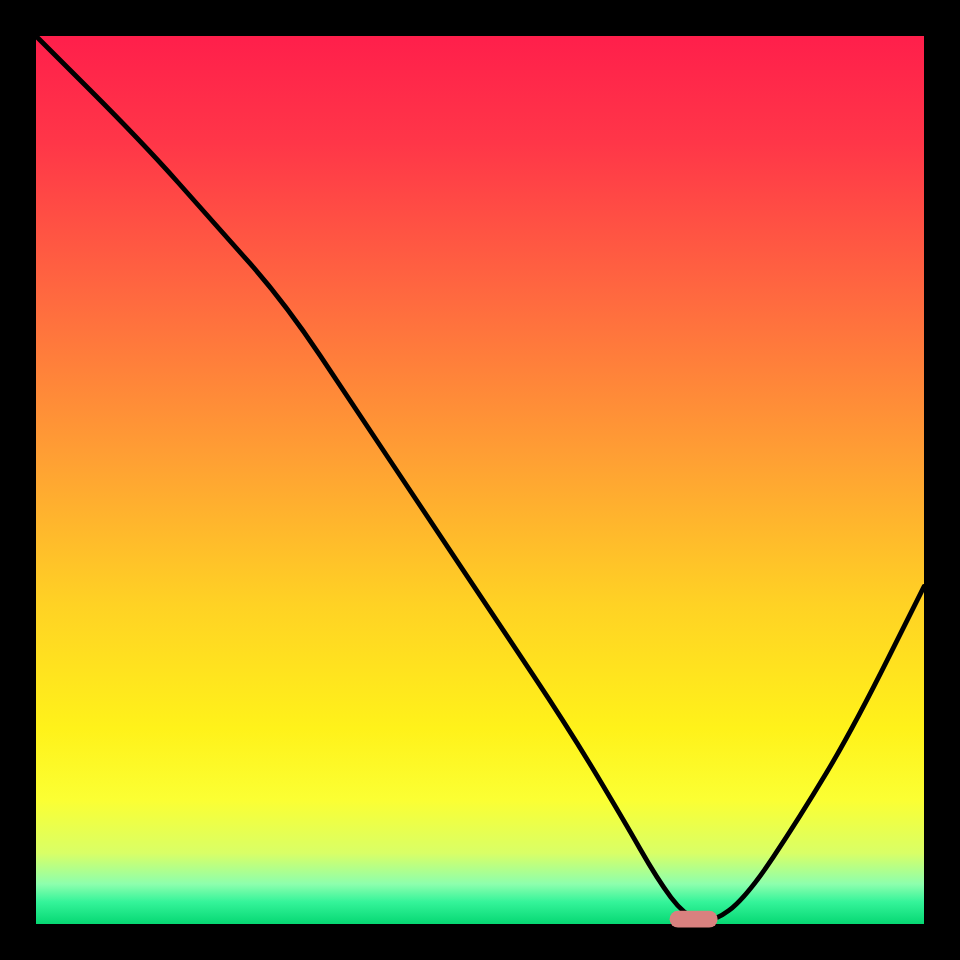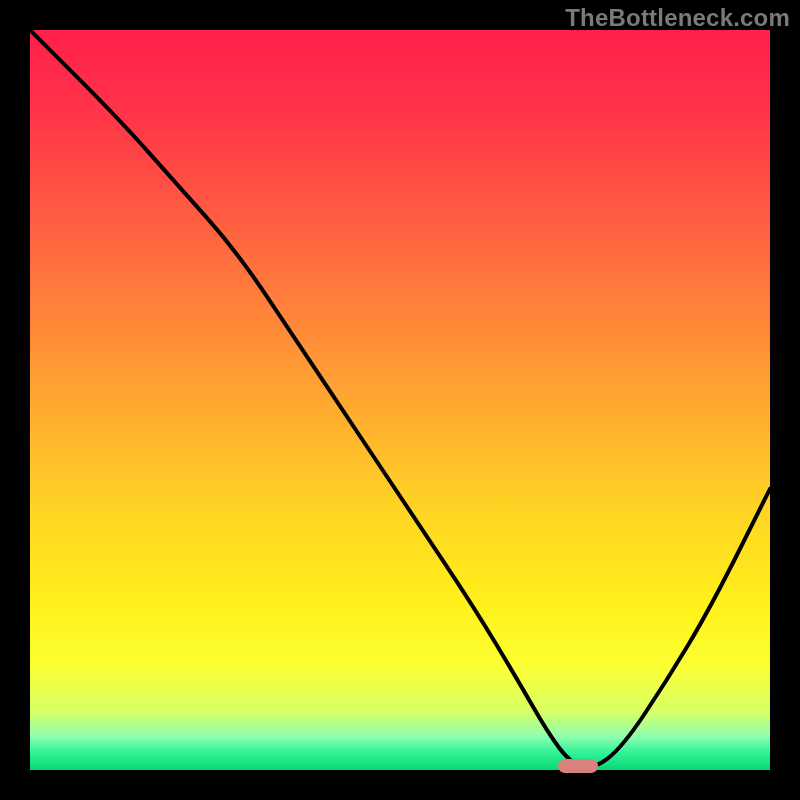--- a/index.html
+++ b/index.html
@@ -77,14 +77,13 @@
       <rect x="0" y="0" width="740" height="740" fill="url(#bg)"></rect>
     </svg>
 
     <svg class="curve" viewBox="0 0 740 740" preserveAspectRatio="none">
       <path id="curve-path" d="M 0,0 Q 0,0 44.4,44.39999999999998 Q 88.8,88.79999999999995 118.4,122.09999999999997 Q 148,155.39999999999998 177.60000000000002,188.7 Q 207.20000000000002,222 236.8,266.4 Q 266.4,310.8 296,355.2 Q 325.6,399.59999999999997 355.20000000000005,444 Q 384.8,488.4 414.4,532.8 Q 444,577.2 466.20000000000005,614.2 Q 488.40000000000003,651.2 503.20000000000005,677.1 Q 518,703 529.0999999999999,717.8 Q 540.1999999999999,732.6 551.3,736.3 Q 562.4,740 577.2,728.9 Q 592,717.8 614.2,684.5 Q 636.4,651.2 658.6,614.2 Q 680.8000000000001,577.2 710.4000000000001,518 T 740,458.8" fill="none" stroke="#000" stroke-width="4" stroke-linejoin="round" stroke-linecap="round"></path>
     </svg>
 
     <div class="marker" style="left: 547.6px; top: 735.56px;"></div>
   </div>
 
-  <div class="watermark">TheBottleneck.com</div>
 </div>
 
 </body></html>

